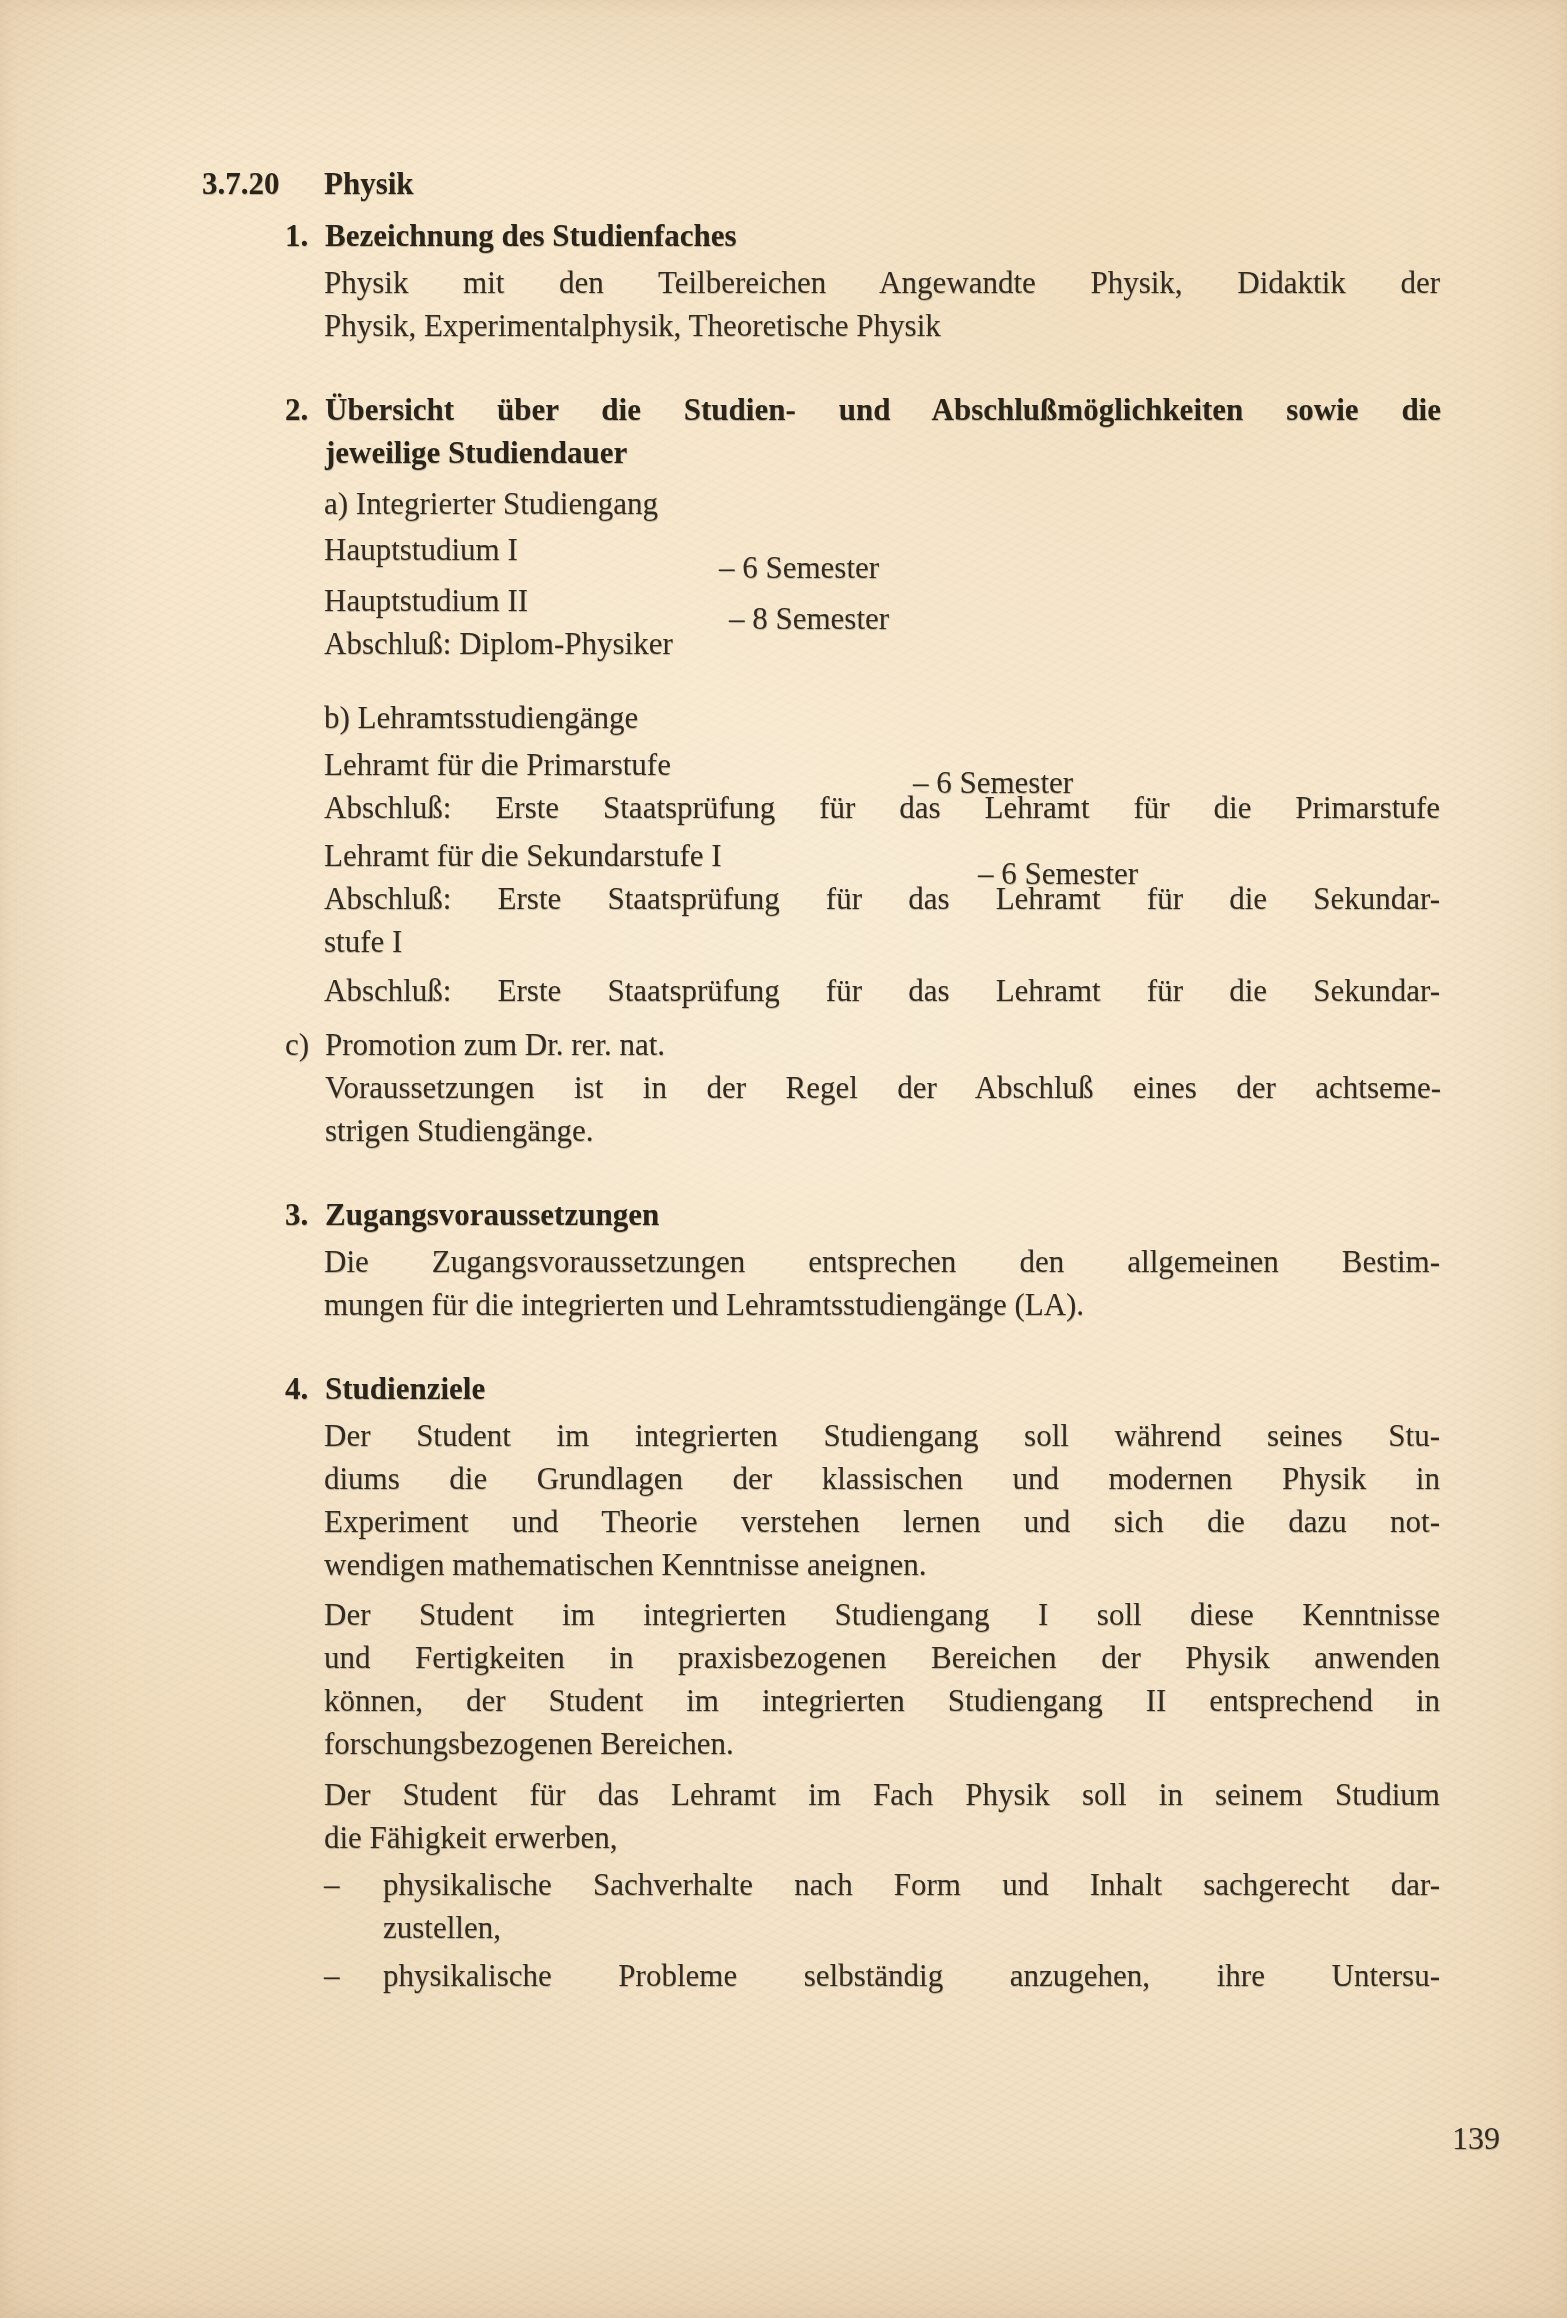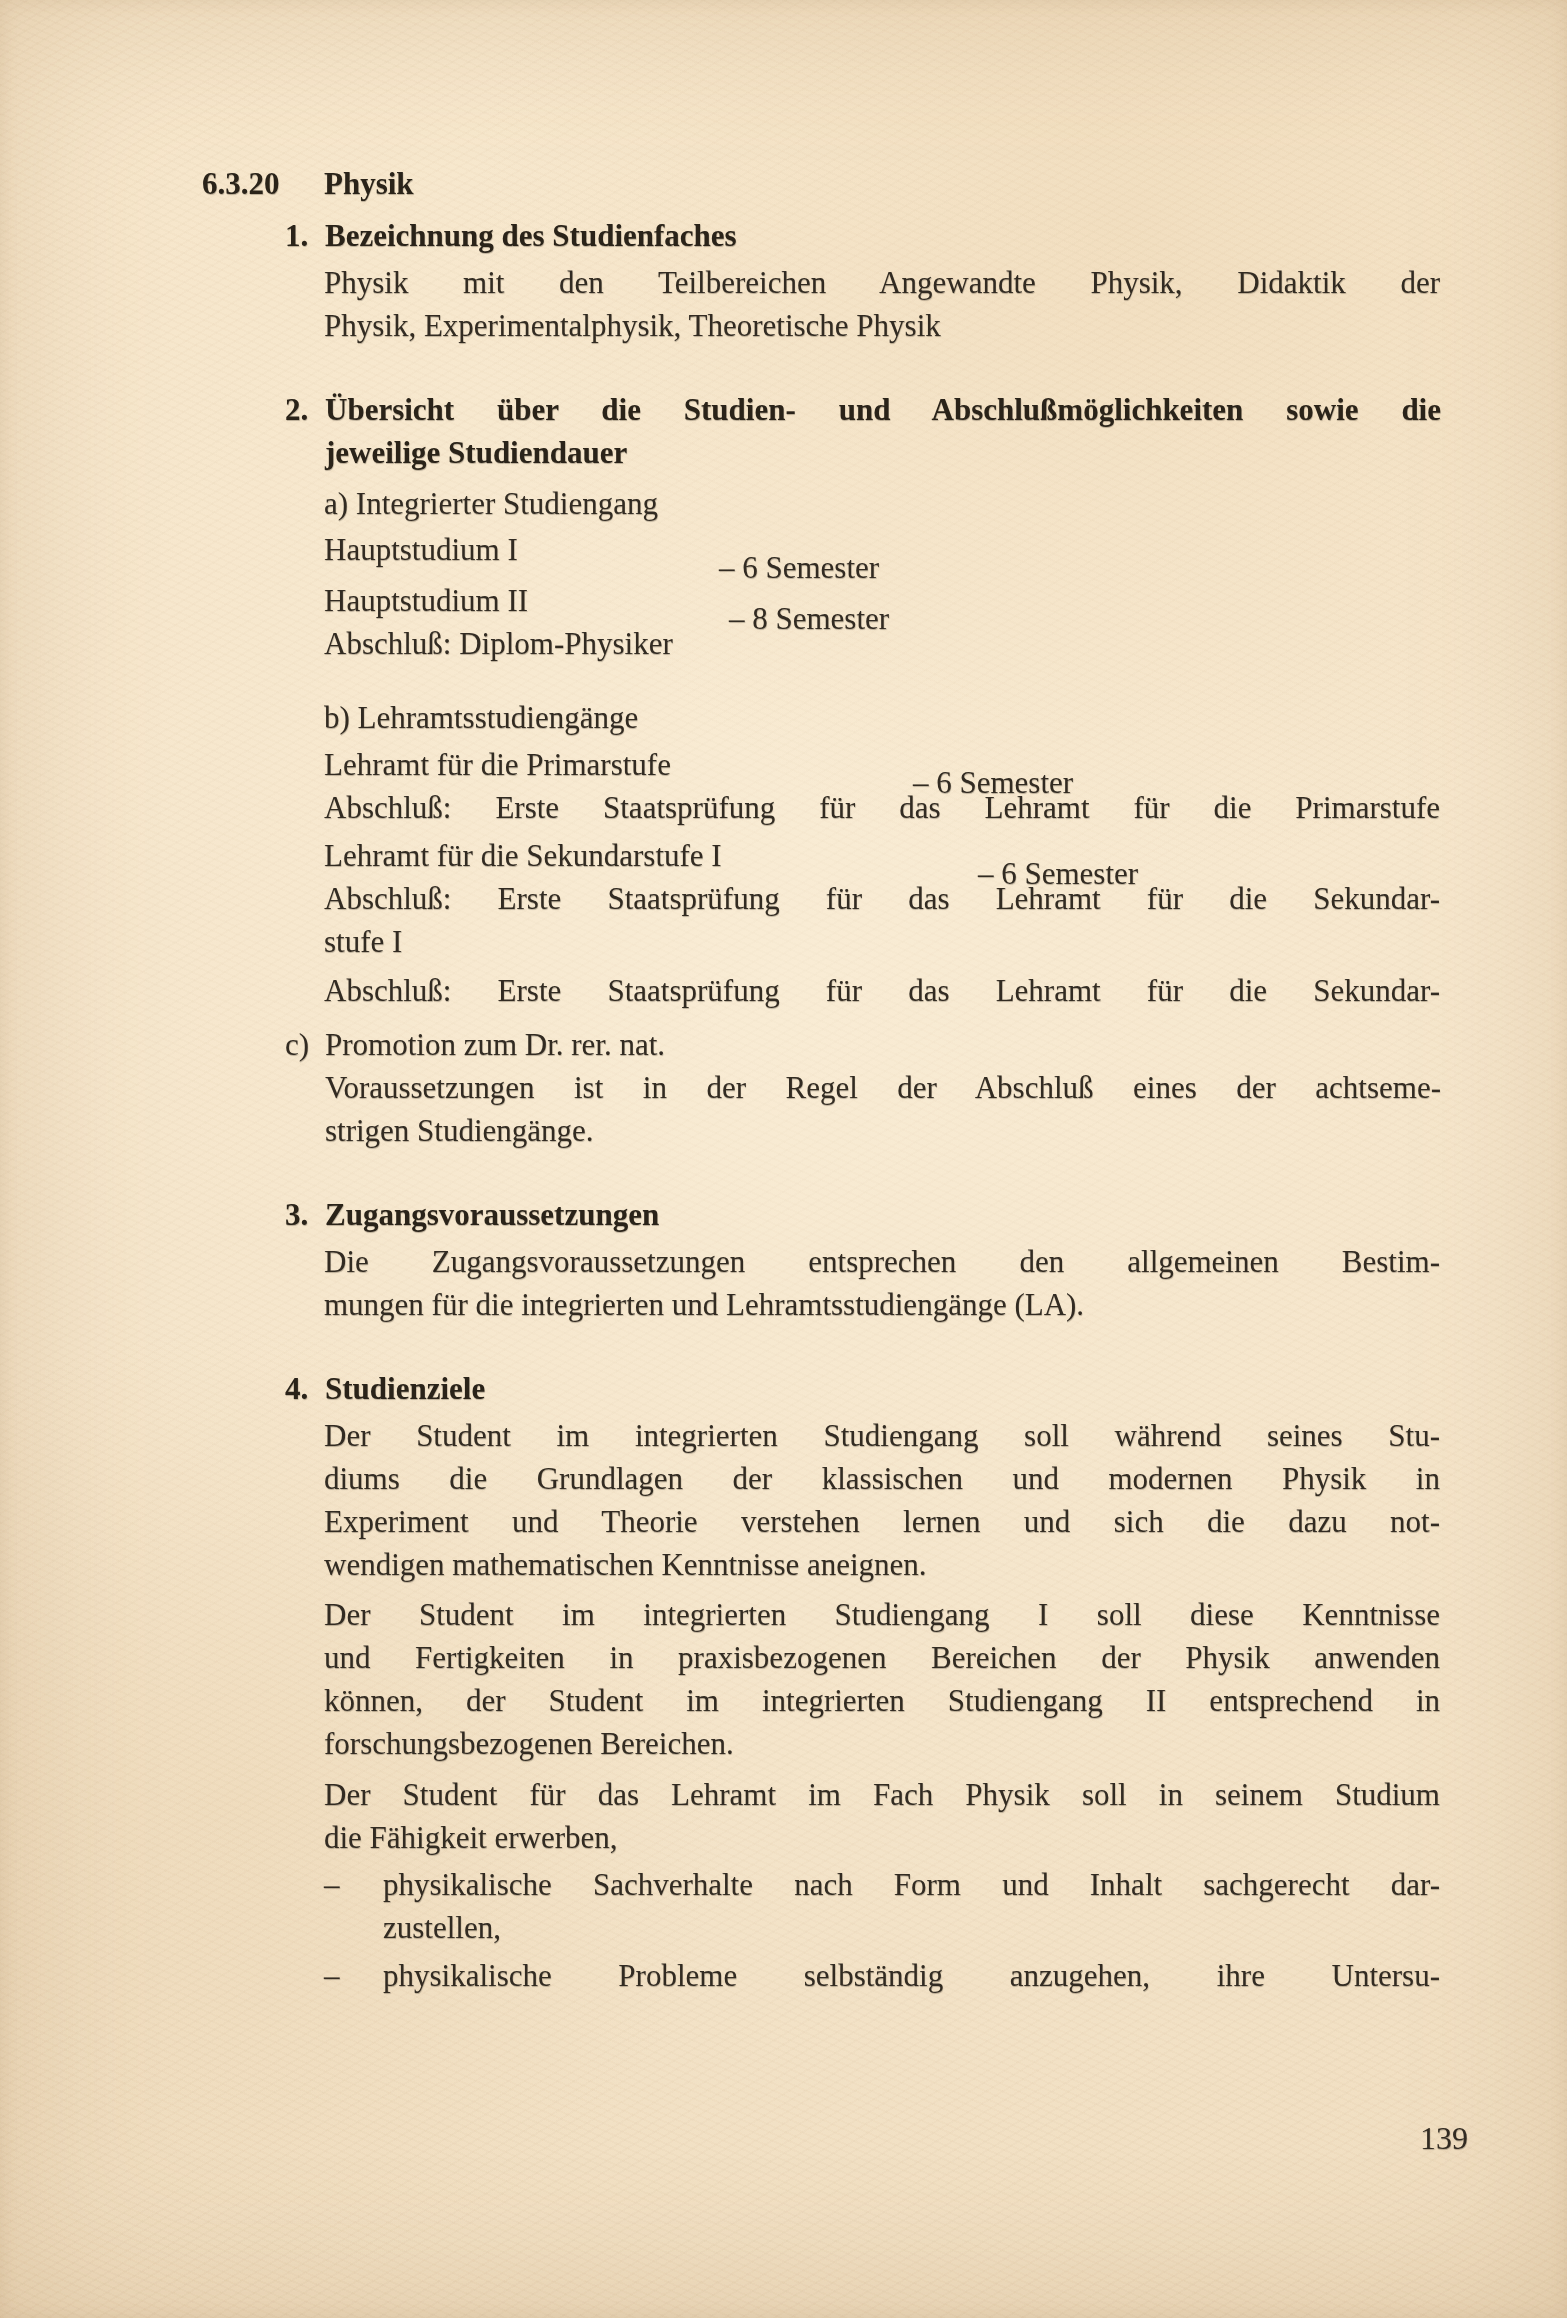--- a/index.html
+++ b/index.html
@@ -57,31 +57,31 @@
   .para { margin-bottom: 7.5px; }
   .para-tight { margin-bottom: 3.8px; }
 
   .bullet { display: flex; margin-bottom: 5.6px; }
   .bullet .marker { flex: 0 0 59px; }
   .bullet .b-lines { width: 1057px; }
 
   .page-number {
     position: absolute;
     top: 2117px;
-    left: 1420px;
+    left: 1452px;
     font-size: 32px;
   }
 </style>
 </head>
 <body>
 
 <div class="page">
 
   <div class="chapter bold">
-    <span class="ch-num">6.3.20</span>
+    <span class="ch-num">3.7.20</span>
     <span class="ch-title">Physik</span>
   </div>
 
   <section class="sec sec1">
     <div class="sec-head bold">
       <span class="sec-num">1.</span>
       <span class="sec-title-wrap">Bezeichnung des Studienfaches</span>
     </div>
     <div class="body">
       <div class="line j">Physik mit den Teilbereichen Angewandte Physik, Didaktik der</div>

